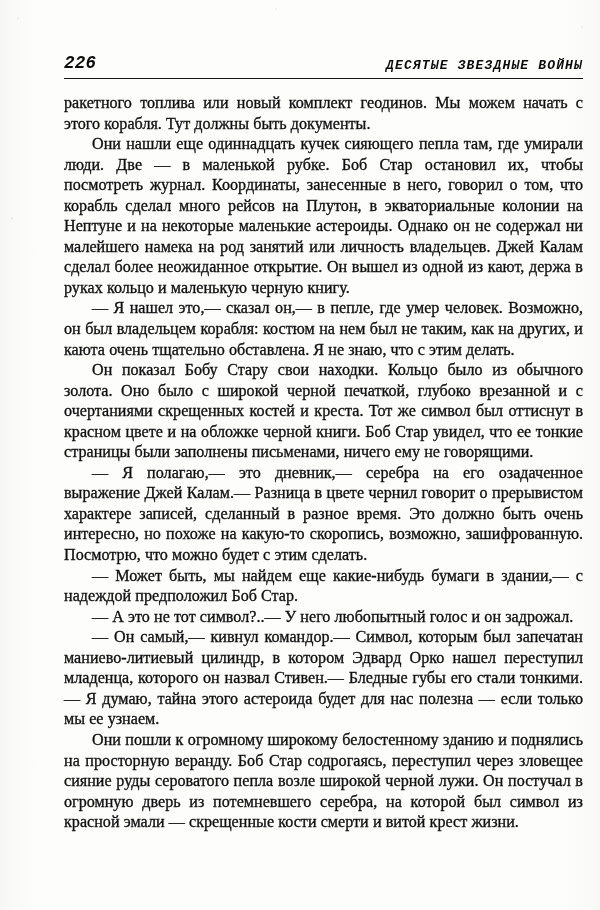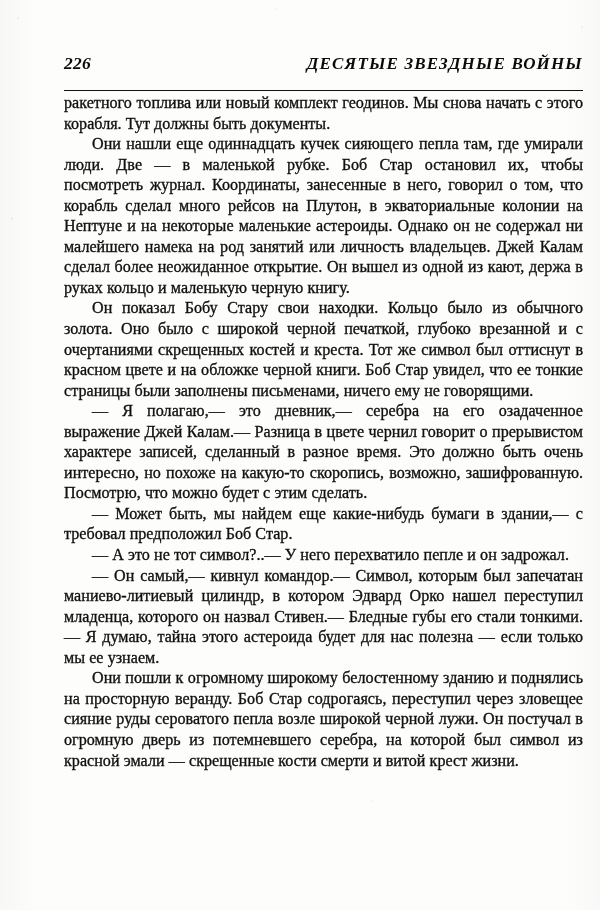--- a/index.html
+++ b/index.html
@@ -41,33 +41,34 @@
   .running-head {
     position: absolute;
     left: 64px;
     right: 17px;
     top: 46px;
     height: 26px;
     display: flex;
     align-items: flex-end;
     justify-content: space-between;
     border-bottom: 1.6px solid #121212;
-    padding-bottom: 18px;
+    padding-bottom: 6px;
+    font-family: Liberation Mono, monospace;
   }
   .folio {
     font-style: italic;
     font-weight: 700;
     font-size: 17.5px;
     letter-spacing: .2px;
     line-height: 1;
   }
   .head-title {
     font-style: italic;
     font-weight: 700;
-    font-size: 17px;
+    font-size: 13px;
     letter-spacing: 1.15px;
     line-height: 1;
     white-space: nowrap;
   }
 
   
   .textblock {
     position: absolute;
     left: 64px;
     top: 93px;
@@ -96,22 +97,23 @@
 
 <div class="page" style="background: rgb(253, 253, 252);">
   <div class="scan-tint"></div>
 
   <div class="running-head" style="border-bottom-color: rgb(18, 18, 18);">
     <span class="folio">226</span>
     <span class="head-title">ДЕСЯТЫЕ ЗВЕЗДНЫЕ ВОЙНЫ</span>
   </div>
 
   <div class="textblock" style="color: rgb(17, 17, 17); -webkit-text-stroke: 0.34px rgb(17, 17, 17);">
-      <p style="text-indent: 0px;">ракетного топлива или новый комплект геодинов. Мы снова начать с этого корабля. Тут должны быть документы.</p>
+      <p style="text-indent: 0px;">ракетного топлива или новый комплект геодинов. Мы можем начать с этого корабля. Тут должны быть документы.</p>
       <p>Они нашли еще одиннадцать кучек сияющего пепла там, где умирали люди. Две — в маленькой рубке. Боб Стар остановил их, чтобы посмотреть журнал. Координаты, занесенные в него, говорил о том, что корабль сделал много рейсов на Плутон, в экваториальные колонии на Нептуне и на некоторые маленькие астероиды. Однако он не содержал ни малейшего намека на род занятий или личность владельцев. Джей Калам сделал более неожиданное открытие. Он вышел из одной из кают, держа в руках кольцо и маленькую черную книгу.</p>
+      <p>— Я нашел это,— сказал он,— в пепле, где умер человек. Возможно, он был владельцем корабля: костюм на нем был не таким, как на других, и каюта очень тщательно обставлена. Я не знаю, что с этим делать.</p>
       <p>Он показал Бобу Стару свои находки. Кольцо было из обычного золота. Оно было с широкой черной печаткой, глубоко врезанной и с очертаниями скрещенных костей и креста. Тот же символ был оттиснут в красном цвете и на обложке черной книги. Боб Стар увидел, что ее тонкие страницы были заполнены письменами, ничего ему не говорящими.</p>
       <p>— Я полагаю,— это дневник,— серебра на его озадаченное выражение Джей Калам.— Разница в цвете чернил говорит о прерывистом характере записей, сделанный в разное время. Это должно быть очень интересно, но похоже на какую-то скоропись, возможно, зашифрованную. Посмотрю, что можно будет с этим сделать.</p>
-      <p>— Может быть, мы найдем еще какие-нибудь бумаги в здании,— с требовал предположил Боб Стар.</p>
-      <p>— А это не тот символ?..— У него перехватило пепле и он задрожал.</p>
+      <p>— Может быть, мы найдем еще какие-нибудь бумаги в здании,— с надеждой предположил Боб Стар.</p>
+      <p>— А это не тот символ?..— У него любопытный голос и он задрожал.</p>
       <p>— Он самый,— кивнул командор.— Символ, которым был запечатан маниево-литиевый цилиндр, в котором Эдвард Орко нашел переступил младенца, которого он назвал Стивен.— Бледные губы его стали тонкими.— Я думаю, тайна этого астероида будет для нас полезна — если только мы ее узнаем.</p>
       <p>Они пошли к огромному широкому белостенному зданию и поднялись на просторную веранду. Боб Стар содрогаясь, переступил через зловещее сияние руды сероватого пепла возле широкой черной лужи. Он постучал в огромную дверь из потемневшего серебра, на которой был символ из красной эмали — скрещенные кости смерти и витой крест жизни.</p>
     </div>
 </div>
 
 </body></html>

